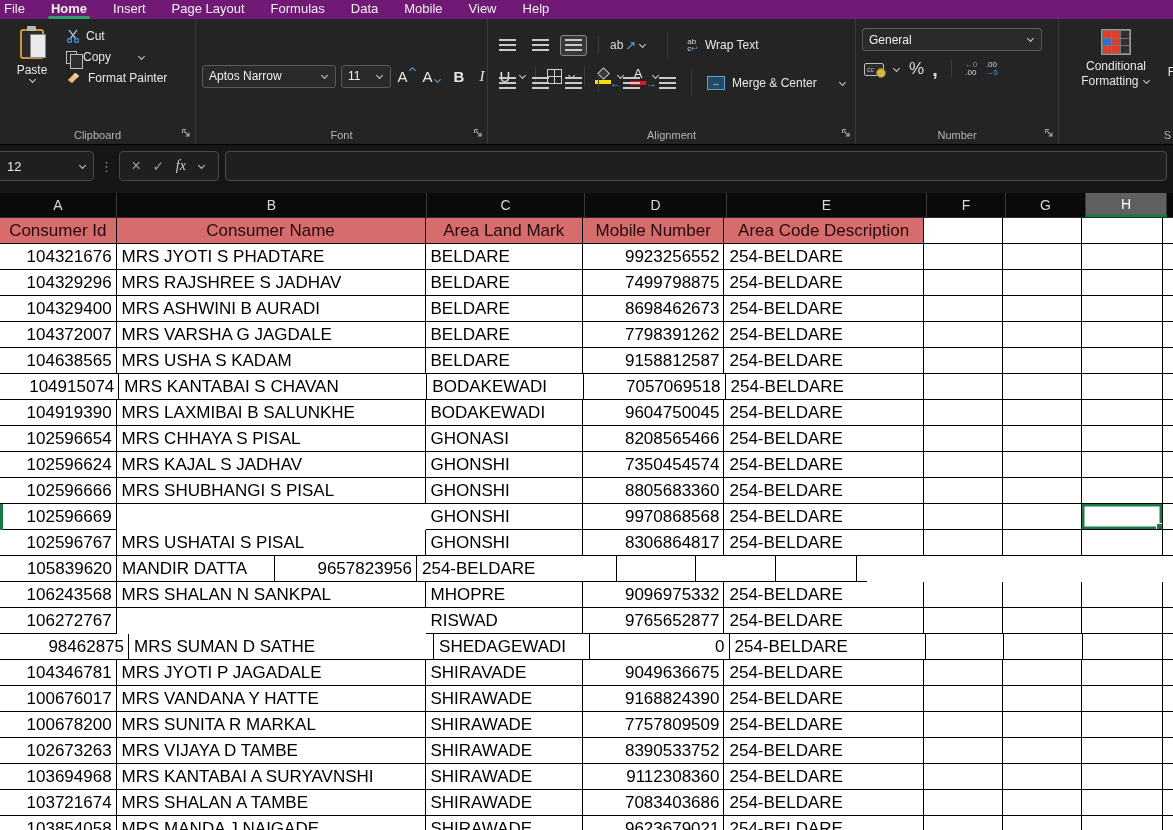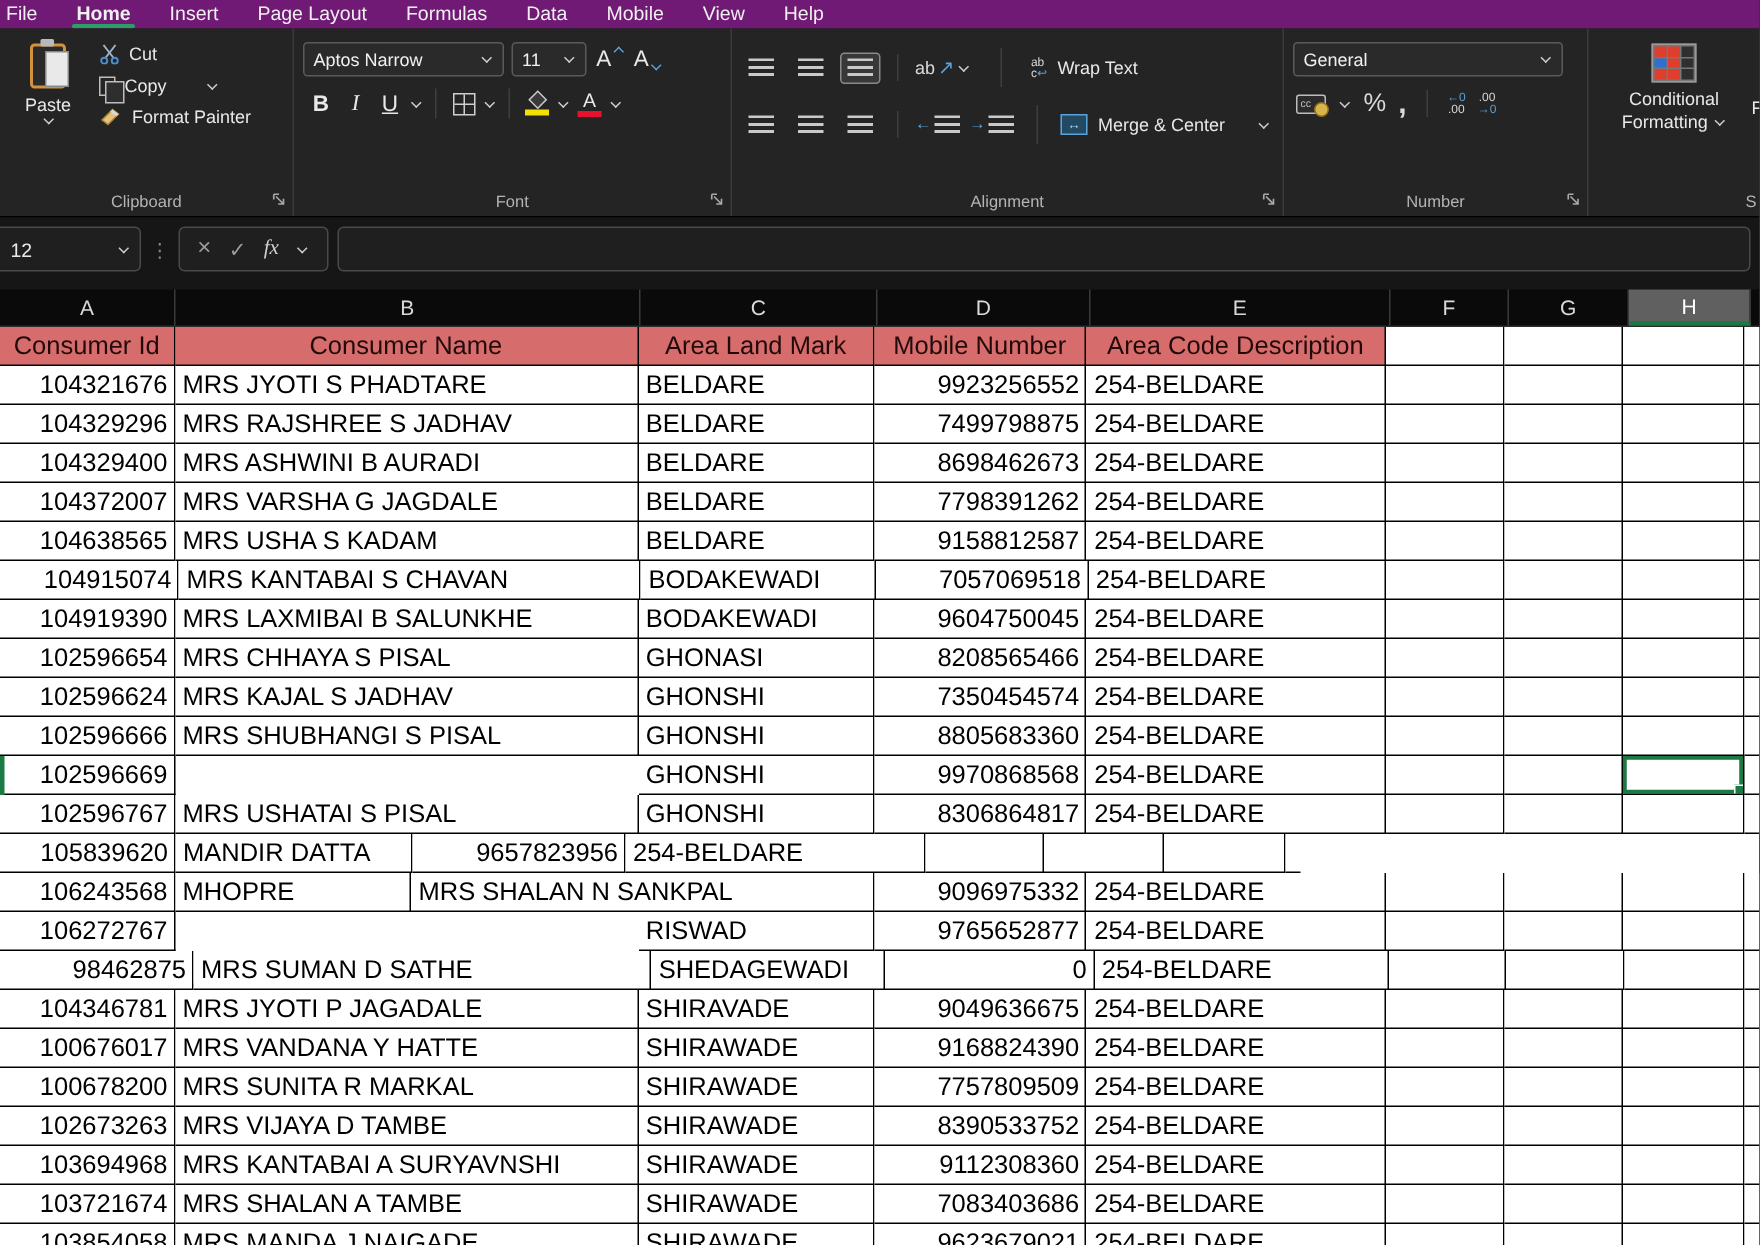--- a/index.html
+++ b/index.html
@@ -28,21 +28,21 @@
   .clip-ic{width:24px;height:30px;border:2.5px solid #d0923c;border-radius:3px;position:relative;background:#2a2a2a;}
   .clip-ic::before{content:"";position:absolute;top:-5px;left:5px;width:9px;height:5px;background:#b9b9b9;border-radius:1px;}
   .clip-ic::after{content:"";position:absolute;right:-4px;top:3px;width:14px;height:22px;background:#e9e9e9;border:1px solid #888;}
   .paste-lbl{margin-top:4px;}
   .clip-items{display:flex;flex-direction:column;justify-content:flex-start;gap:7px;padding:2px 0 0 8px;}
   .clip-row{display:flex;align-items:center;gap:6px;white-space:nowrap;}
   .copy-ic{width:11px;height:13px;border:1.3px solid #bdbdbd;position:relative;background:#242424;}
   .copy-ic::before{content:"";position:absolute;left:2.5px;top:2.5px;width:11px;height:13px;border:1.3px solid #bdbdbd;background:#2e2e2e;}
 
   
-  .fg{display:flex;flex-direction:column;gap:6px;padding-top:1px;}
+  .fg{display:flex;flex-direction:row;gap:6px;padding-top:1px;}
   .combo{background:#2a2a2a;border:1px solid #5a5a5a;border-radius:3px;height:23px;display:flex;align-items:center;
          padding:0 6px;color:#f0f0f0;font-size:12px;}
   .combo .chev{margin-left:auto;}
   .fg-row1{display:flex;align-items:center;gap:5px;}
   .fg-row2{display:flex;align-items:center;gap:3px;padding-left:2px;}
   .fbtn{min-width:20px;height:22px;display:flex;align-items:center;justify-content:center;font-size:15px;color:#e8e8e8;}
   .big-a{font-size:15px;position:relative;padding-right:7px;}
   .big-a .chev{border-color:#5aa2d8;position:absolute;right:-1px;top:3px;}
   .big-a.down .chev{transform:rotate(-135deg) ;top:auto;bottom:3px;}
   .borders-ic{width:15px;height:15px;border:1px solid #cfcfcf;
@@ -521,22 +521,22 @@
         <div class="cell" style="width: 158px;">MANDIR DATTA</div>
         <div class="cell num" style="width: 142px;">9657823956</div>
         <div class="cell" style="width: 200px;">254-BELDARE</div>
         <div class="cell" style="width: 79px;"></div>
         <div class="cell" style="width: 80px;"></div>
         <div class="cell" style="width: 81px;"></div>
         <div class="cell sliver" style="width: 6px;"></div>
       </div>
       <div class="grow">
         <div class="cell num" style="width: 117px; text-align: right;">106243568</div>
+        <div class="cell" style="width: 310px;">MRS SHALAN N SANKPAL</div>
         <div class="cell" style="width: 158px;">MHOPRE</div>
-        <div class="cell" style="width: 310px;">MRS SHALAN N SANKPAL</div>
         <div class="cell num" style="width: 142px;">9096975332</div>
         <div class="cell" style="width: 200px;">254-BELDARE</div>
         <div class="cell" style="width: 79px;"></div>
         <div class="cell" style="width: 80px;"></div>
         <div class="cell" style="width: 81px;"></div>
         <div class="cell sliver" style="width: 6px;"></div>
       </div>
       <div class="grow">
         <div class="cell num" style="width: 117px;">106272767</div>
         <div class="cell" style="width: 310px; margin-top: 32px;">MRS MALAN A INGAWALE</div>

